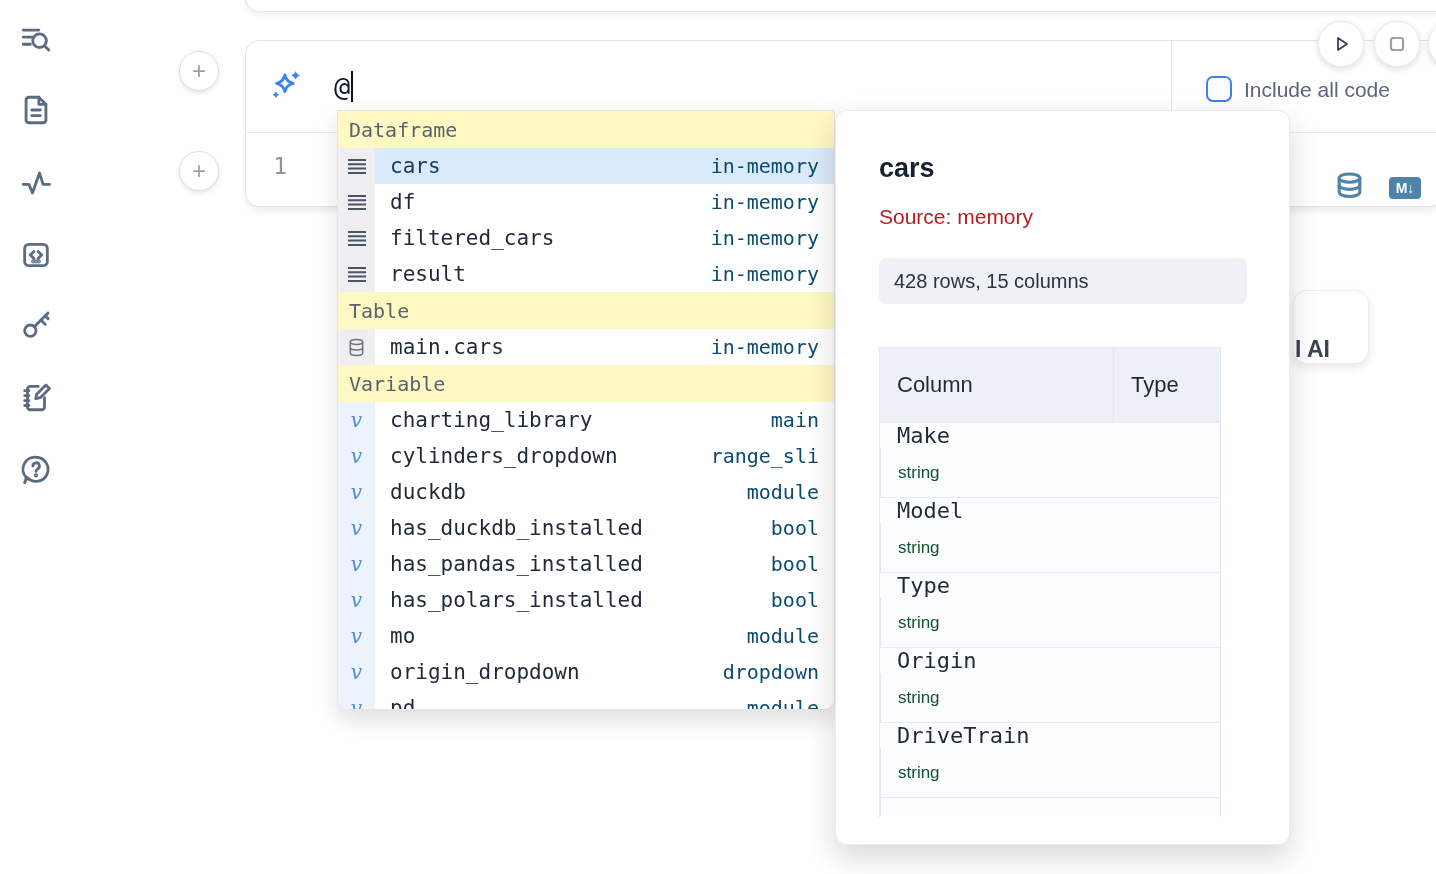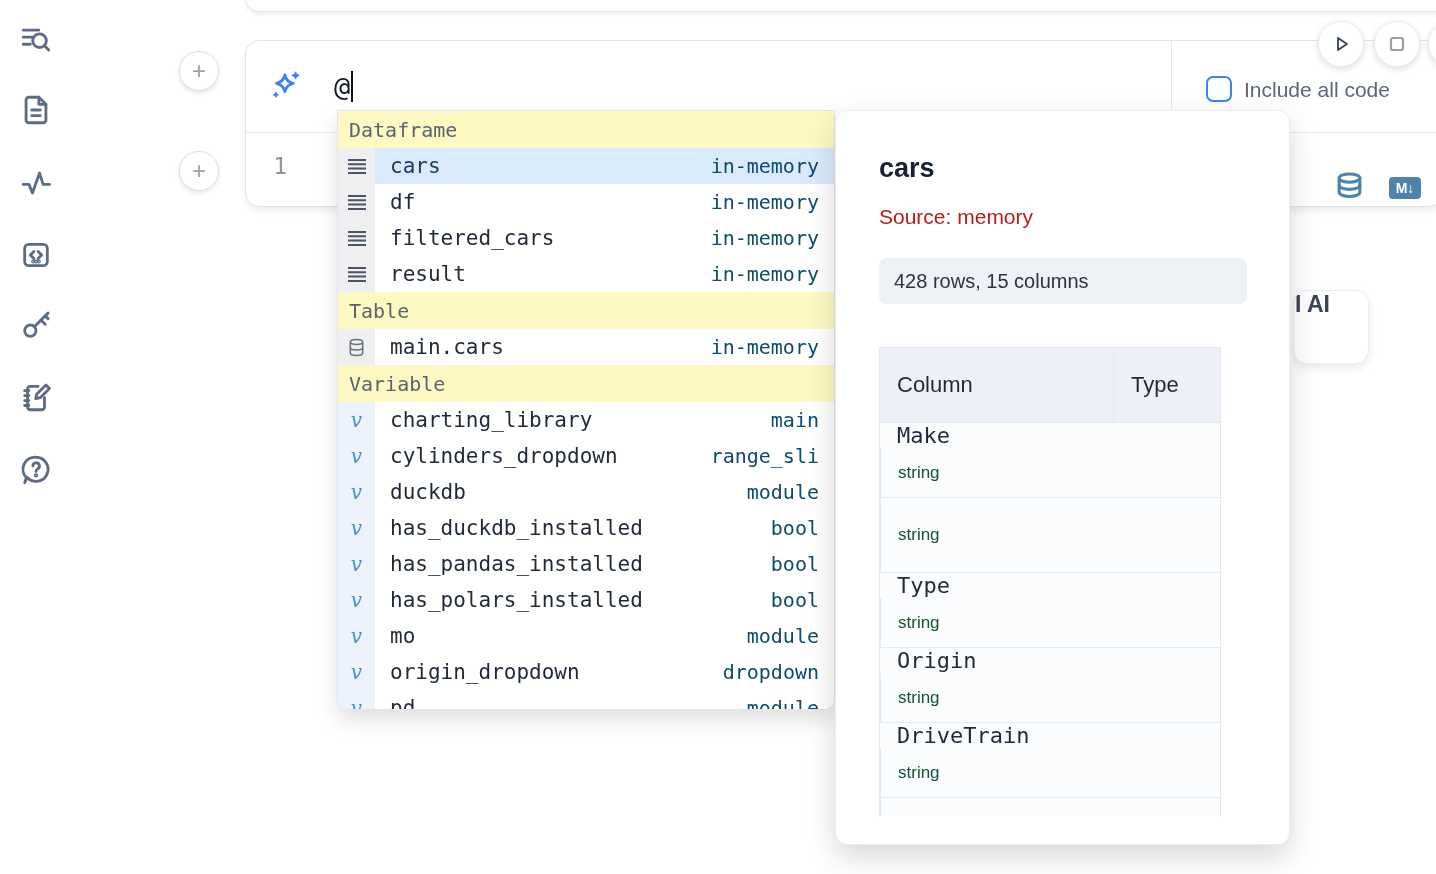--- a/index.html
+++ b/index.html
@@ -76,21 +76,21 @@
   .pv-td{display:flex;align-items:center;padding-left:17px;box-sizing:border-box;}
   .pv-col1{width:233px;flex:none;}
   .pv-col2{flex:1;border-left:1px solid #e3e7ee;}
   .pv-head-label{font-size:22px;color:#1f2937;}
   .pv-name{font-family:"DejaVu Sans Mono",monospace;font-size:22px;color:#1f2937;}
   .pv-type{font-size:17px;color:#14532d;}
   .pv-tr.partial{height:18px;border-bottom:none;}
 
   
   .ai-btn{left:1293px;top:290px;width:74px;height:72px;background:#fff;border:1px solid #ededf0;
-    border-radius:14px;box-shadow:0 4px 10px rgba(0,0,0,.09);display:flex;align-items:flex-start;
+    border-radius:14px;box-shadow:0 4px 10px rgba(0,0,0,.09);display:flex;align-items:flex-end;
     overflow:hidden;cursor:pointer;}
   .ai-btn span{font-size:23px;font-weight:bold;color:#3c4354;margin-left:1px;white-space:nowrap;}
 
   
   .z1{z-index:1}.z2{z-index:2}.z3{z-index:3}.z4{z-index:4}.z5{z-index:5}.z6{z-index:6}.z7{z-index:7}
 </style>
 </head>
 <body>
 
 <div id="canvas">
@@ -356,20 +356,23 @@
         </div>
         <div class="pv-tr body">
           <div class="pv-td pv-col1">
             <span class="pv-name">Make</span>
           </div>
           <div class="pv-td pv-col2">
             <span class="pv-type">string</span>
           </div>
         </div>
         <div class="pv-tr body">
+          <div class="pv-td pv-col1">
+            <span class="pv-name">Model</span>
+          </div>
           <div class="pv-td pv-col2">
             <span class="pv-type">string</span>
           </div>
         </div>
         <div class="pv-tr body">
           <div class="pv-td pv-col1">
             <span class="pv-name">Type</span>
           </div>
           <div class="pv-td pv-col2">
             <span class="pv-type">string</span>

